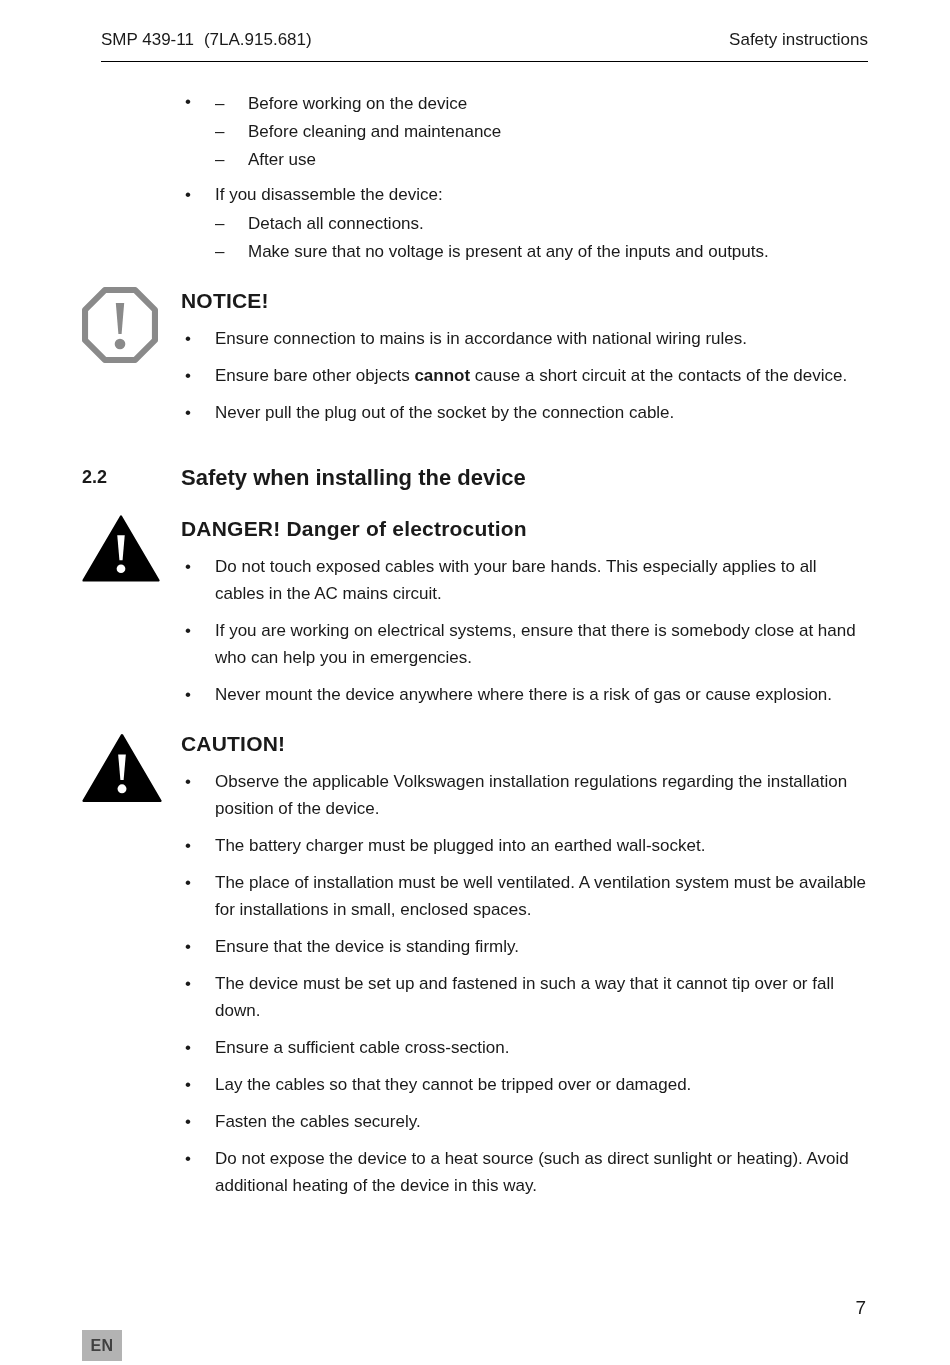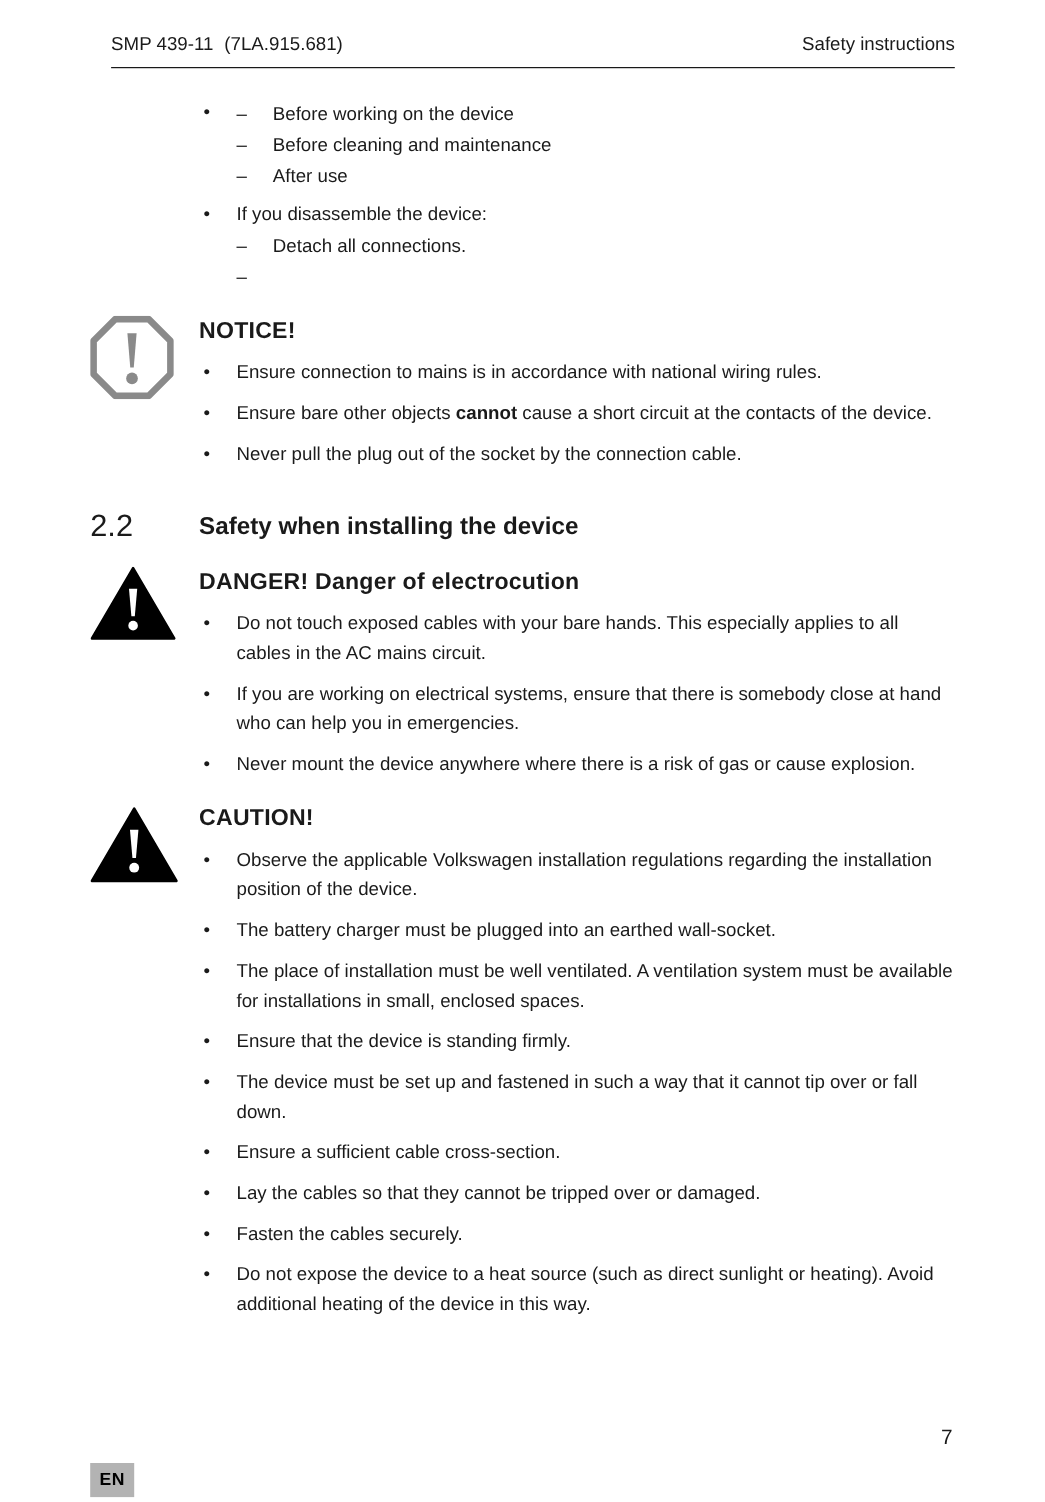--- a/index.html
+++ b/index.html
@@ -44,31 +44,31 @@
   .warn-section { position: relative; margin-top: 22px; }
   .warn-title {
     font-size: 21px; font-weight: bold;
     margin: 0 0 11px 0; letter-spacing: 0.2px;
   }
   .warn-icon { position: absolute; left: -99px; top: 0; }
   .warn-icon.caution-pos { top: 2px; }
   .section-heading { position: relative; margin-top: 38px; margin-bottom: 18px; }
   .section-number {
     position: absolute; left: -99px; top: 0;
-    font-size: 28px; font-weight: normal;
+    font-size: 18px; font-weight: bold;
   }
   .section-title { font-size: 22px; font-weight: bold; }
   .footer-page {
     position: absolute; right: 84px; bottom: 46px;
     font-size: 19px;
   }
   .lang-badge {
     position: absolute; left: 82px; bottom: 4px;
     width: 40px; height: 31px;
-    background: #b3b3b3; color: #000000;
+    background: #b3b3b3; color: #404040;
     font-weight: bold; font-size: 16px;
     display: flex; align-items: center; justify-content: center;
     letter-spacing: 0.5px;
   }
 </style>
 </head>
 <body>
 
 <div class="page">
 
@@ -105,20 +105,21 @@
         <span class="marker">•</span>
         <div class="b-body">
           <div>If you disassemble the device:</div>
           <ul class="sublist">
             <li class="sub-item">
               <span class="sub-marker">–</span>
               <span>Detach all connections.</span>
             </li>
             <li class="sub-item">
               <span class="sub-marker">–</span>
+              <span>Make sure that no voltage is present at any of the inputs and outputs.</span>
             </li>
           </ul>
         </div>
       </li>
     </ul>
 
     <div class="warn-section">
       <span class="warn-icon">
         <svg width="76" height="76" viewBox="0 0 100 100" aria-hidden="true">
           <polygon points="30,4 70,4 96,30 96,70 70,96 30,96 4,70 4,30" fill="none" stroke="#8a8a8a" stroke-width="8" stroke-linejoin="round"></polygon>

